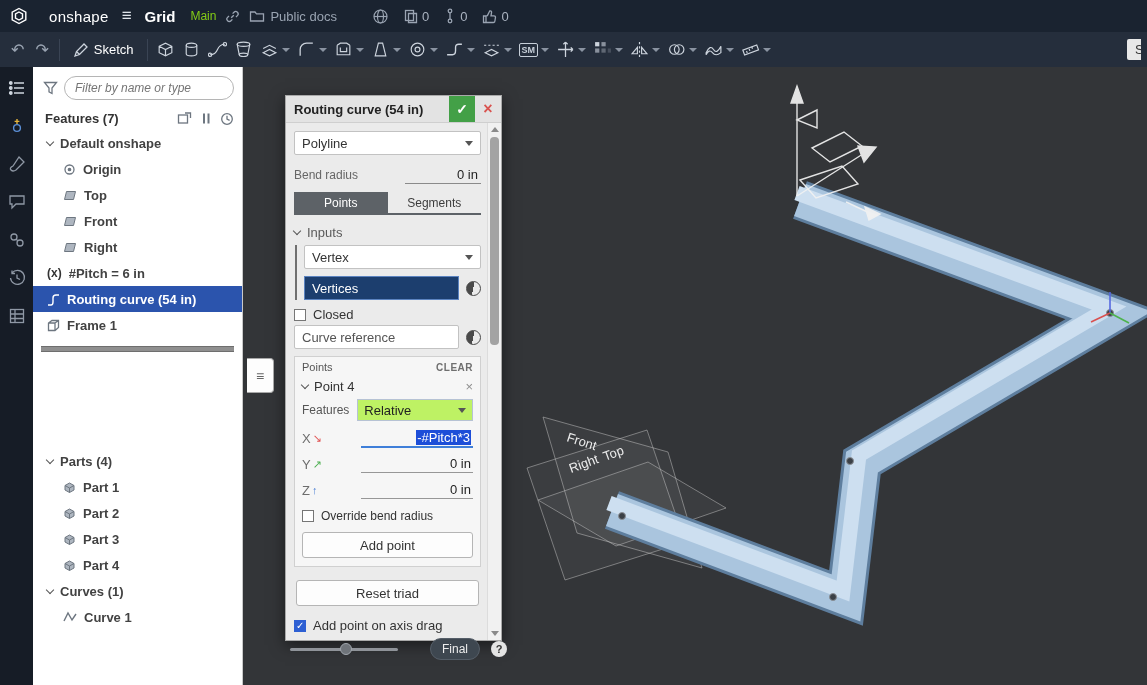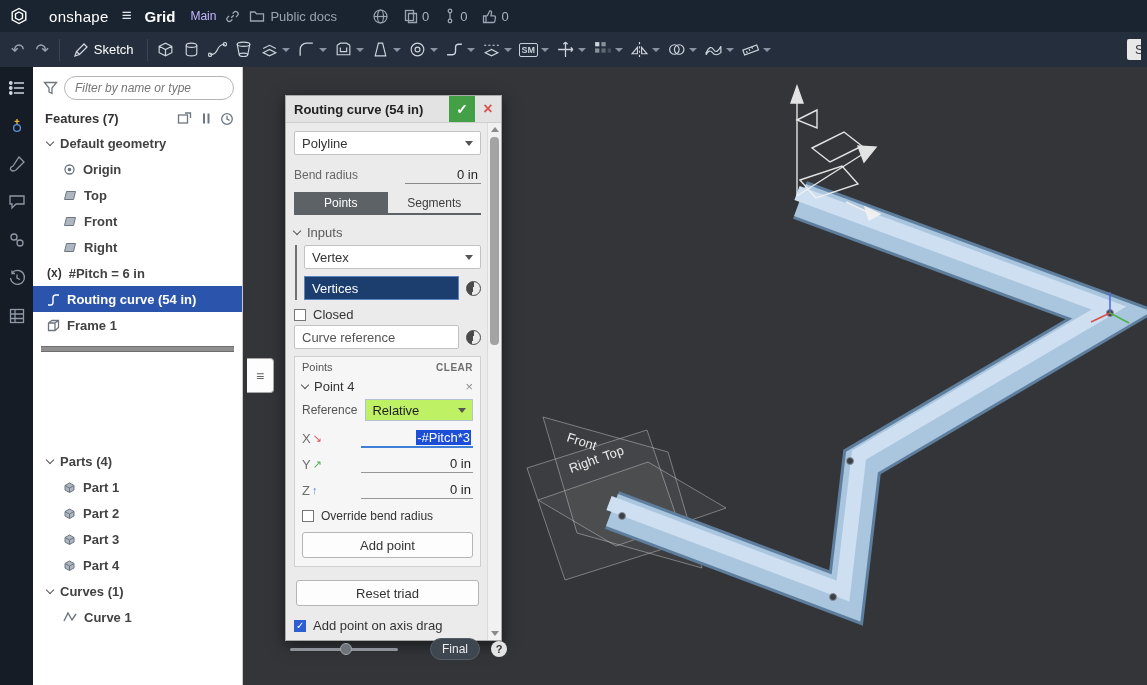--- a/index.html
+++ b/index.html
@@ -5,21 +5,21 @@
   * { margin:0; padding:0; box-sizing:border-box; }
   html,body { width:1147px; height:685px; overflow:hidden; font-family:"Liberation Sans",sans-serif; }
   .app { width:1147px; height:685px; display:flex; flex-direction:column; background:#333538; }
 
   
   .topbar { flex:0 0 32px; background:#1a2330; display:flex; align-items:center; color:#fff; gap:9px; padding:0 10px; }
   .logo { display:flex; align-items:flex-end; gap:21px; }
   .logo-text { font-size:15px; color:#fff; letter-spacing:.3px; }
   .hamburger { font-size:17px; color:#dfe4ea; padding:0 4px; }
   .doc-title { font-size:15px; font-weight:bold; }
-  .ws-label { font-size:12px; color:#c4b5fd; margin-left:6px; }
+  .ws-label { font-size:12px; color:#84cc16; margin-left:6px; }
   .tb-ico { display:flex; align-items:center; color:#9aa4b2; }
   .tb-ico svg { display:block; }
   .folder-group { display:flex; align-items:center; gap:5px; color:#9aa4b2; font-size:13px; }
   .counter { display:flex; align-items:center; gap:4px; color:#aab3c0; font-size:13px; margin-left:6px; }
 
   
   .toolbar { flex:0 0 35px; background:#252e3c; display:flex; align-items:center; padding:0 6px; gap:1px; overflow:hidden; }
   .tbtn { display:flex; align-items:center; padding:2px 4px; border-radius:2px; }
   .undo-redo { font-size:16px; color:#9aa4b2; padding:0 5px; }
   .sketch-btn { display:flex; align-items:center; gap:5px; color:#fff; font-size:13px; padding:3px 8px; }
@@ -425,21 +425,21 @@
         <span class="fh-ico">
           <svg width="14" height="14" viewBox="0 0 14 14" fill="none" stroke="#6d7680" stroke-width="1.3">
               <circle cx="7" cy="7" r="5.3"></circle>
               <path d="M7,3.7 L7,7 L9.6,8.4"></path>
             </svg>
         </span>
       </div>
 
       <div class="trow">
         <span class="chev"></span>
-        <span>Default geometry</span>
+        <span>Default onshape</span>
       </div>
       <div class="trow child">
         <span class="mini-ico">
           <svg width="13" height="13" viewBox="0 0 13 13" fill="none" stroke="#6d7680" stroke-width="1.3">
               <circle cx="6.5" cy="6.5" r="4.5"></circle>
               <circle cx="6.5" cy="6.5" r="1.2" fill="#6d7680"></circle>
             </svg>
         </span>
         <span>Origin</span>
       </div>
@@ -650,21 +650,21 @@
             <div class="pp-head">
               <span class="pp-title">Points</span>
               <span class="clear">CLEAR</span>
             </div>
             <div class="pt-head">
               <span class="chev"></span>
               <span>Point 4</span>
               <span class="pt-close">×</span>
             </div>
             <div class="refrow">
-              <span class="reflabel">Reference</span>
+              <span class="reflabel">Features</span>
               <div class="ref-sel">
                 <span>Relative</span>
                 <span class="sel-caret"></span>
               </div>
             </div>
             <div class="axrow">
               <span class="axlabel">X</span>
               <span class="axarrow arr-x">↘</span>
               <span class="axvalue focused"><span class="selhl">-#Pitch*3</span></span>
             </div>

